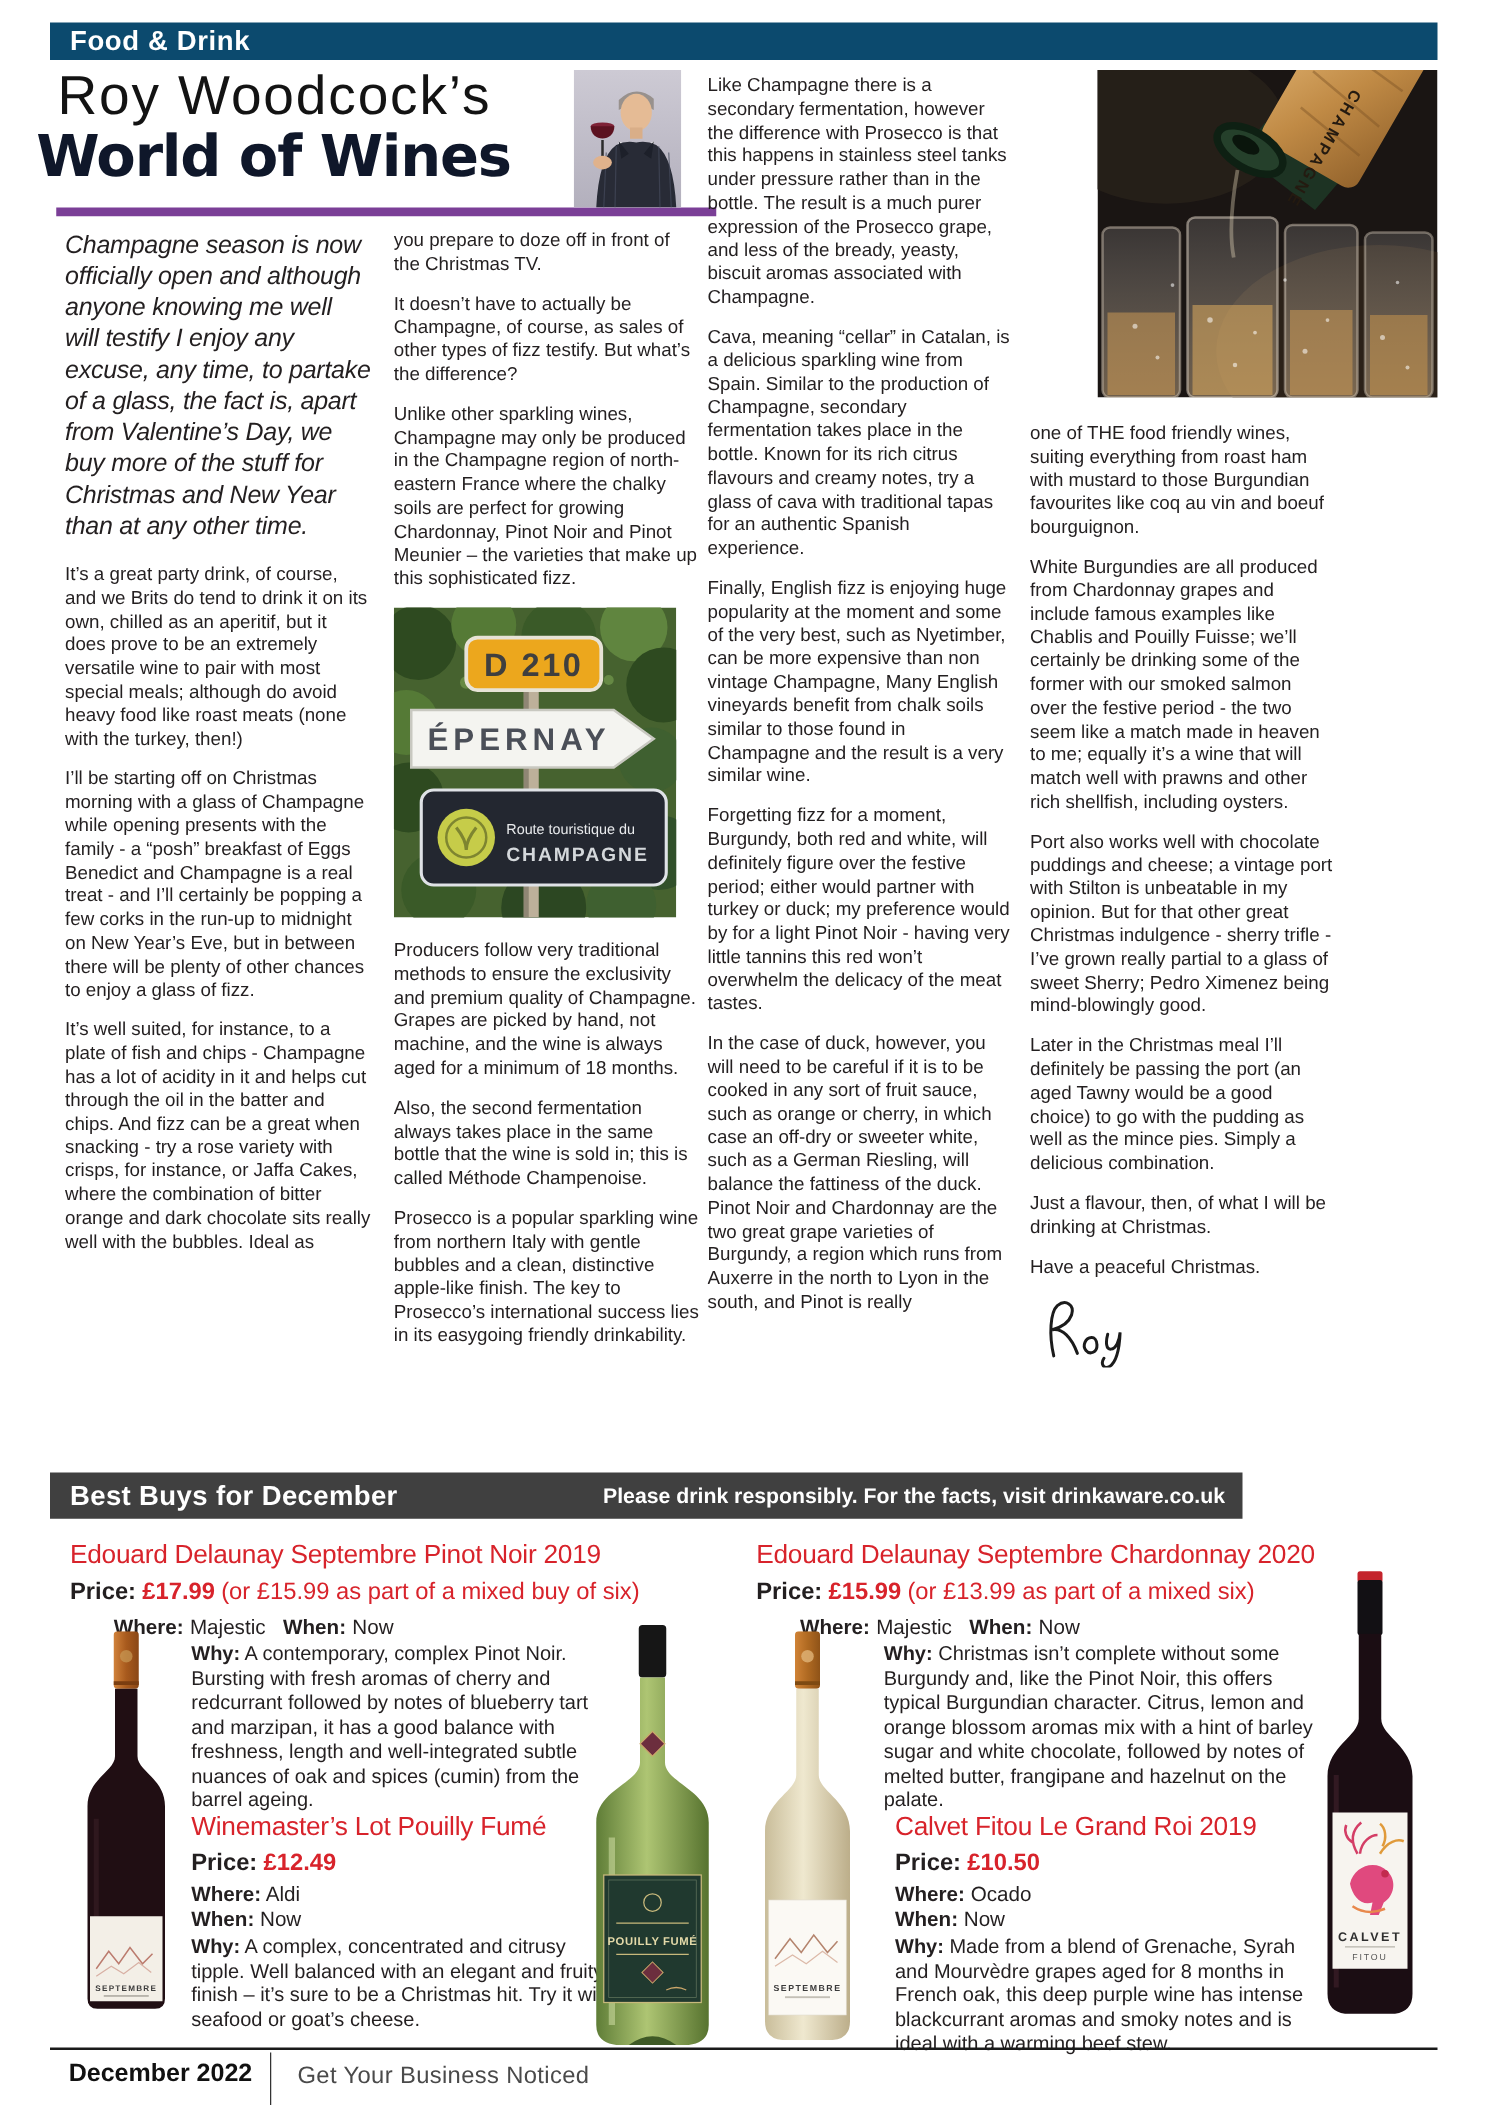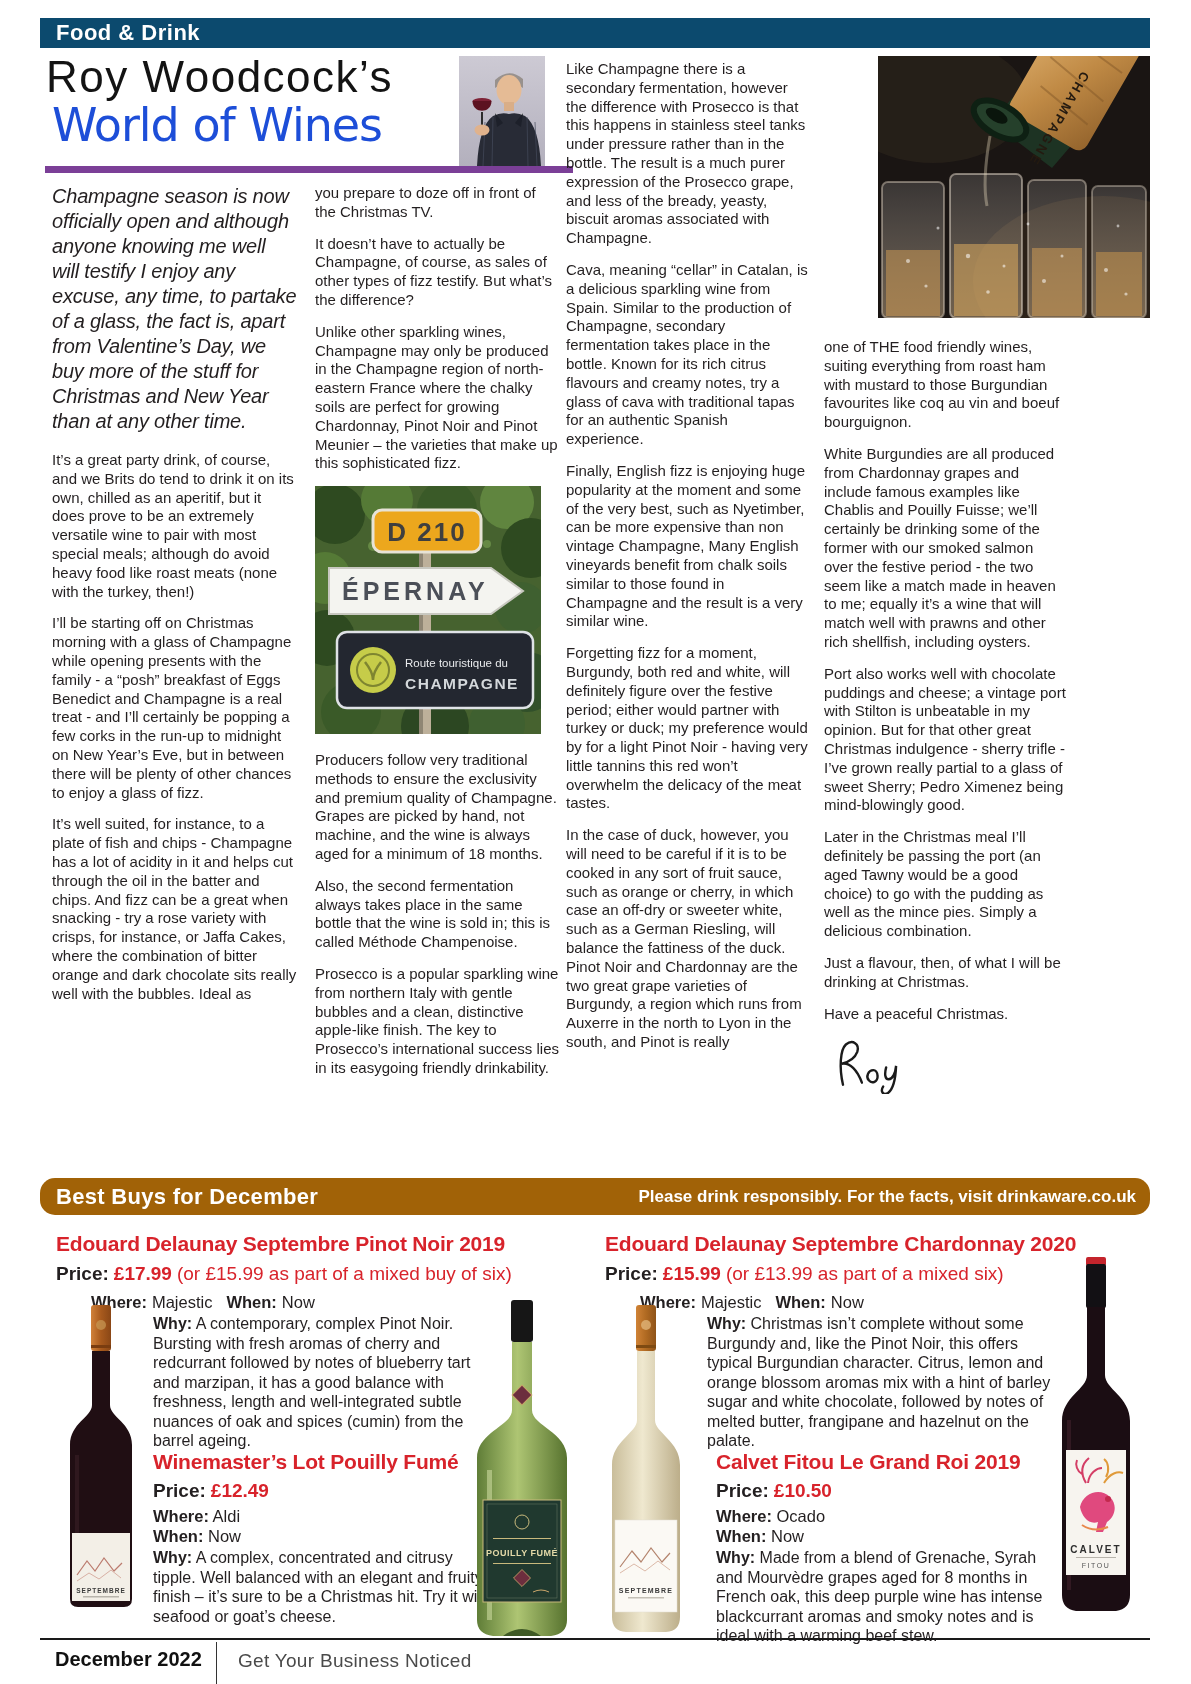--- a/index.html
+++ b/index.html
@@ -4,47 +4,47 @@
 <style>
   html,body{margin:0;padding:0;background:#ffffff;}
   .page{position:relative;width:1191px;height:1684px;background:#ffffff;overflow:hidden;
         font-family:"Liberation Sans",sans-serif;color:#231f20;}
   .abs{position:absolute;}
 
   
   .topbar{left:40px;top:18px;width:1110px;height:30px;background:#0c4a6e;display:flex;align-items:center;}
   .topbar span{color:#ffffff;font-weight:bold;font-size:22px;padding-left:16px;letter-spacing:.5px;}
   .byline{left:46px;top:52px;font-size:44px;letter-spacing:1.5px;color:#131313;white-space:nowrap;}
-  .main-title{left:52px;top:98px;margin:0;font-family:"DejaVu Sans",sans-serif;font-size:46px;
-              font-weight:normal;color:#1d4ed8;letter-spacing:-1px;white-space:nowrap;}
+  .main-title{left:29px;top:98px;margin:0;font-family:"DejaVu Sans",sans-serif;font-size:46px;
+              font-weight:bold;color:#0f172a;letter-spacing:-1px;white-space:nowrap;}
   .title-rule{left:45px;top:166px;width:528px;height:7px;background:#7b3f97;}
 
   
   .col{font-size:15px;line-height:18.8px;overflow:hidden;}
   .col p{margin:0 0 13px 0;}
   .col1{left:52px;top:184px;width:245px;height:990px;}
   .col2{left:315px;top:184px;width:245px;height:992px;}
   .col3{left:566px;top:60px;width:243px;height:1114px;}
   .col4{left:824px;top:338px;width:242px;height:838px;}
   .intro{font-size:20px;line-height:25px;font-style:italic;letter-spacing:-.2px;margin-bottom:17px !important;}
   figure.signfig{margin:3px 0 12px 0;padding:0;}
 
   
   .roy-photo{left:459px;top:56px;width:86px;height:110px;}
   .champagne-photo{left:878px;top:56px;width:272px;height:262px;}
   svg text{font-family:"Liberation Sans",sans-serif;}
 
   
-  .banner{left:40px;top:1178px;width:1110px;height:37px;background:#a16207;display:flex;
-          justify-content:space-between;align-items:center;box-sizing:border-box;padding:0 14px 0 16px;border-radius:15px;}
+  .banner{left:40px;top:1178px;width:954px;height:37px;background:#404040;display:flex;
+          justify-content:space-between;align-items:center;box-sizing:border-box;padding:0 14px 0 16px;}
   .banner .bl{color:#fff;font-weight:bold;font-size:22px;letter-spacing:.3px;}
   .banner .br{color:#fff;font-weight:bold;font-size:17px;}
 
   
-  .bb-h{color:#d8232b;font-weight:bold;font-size:21px;white-space:nowrap;letter-spacing:-.2px;}
+  .bb-h{color:#d8232b;font-weight:normal;font-size:21px;white-space:nowrap;letter-spacing:-.2px;}
   .price{font-size:19px;font-weight:bold;white-space:nowrap;}
   .price .val{color:#d8232b;margin-left:5px;}
   .price .note{color:#d8232b;font-weight:normal;margin-left:5px;}
   .ww{font-size:16.5px;white-space:nowrap;margin-left:35px;}
   .ww .lbl{font-weight:bold;}
   .ww .v{margin:0 14px 0 5px;}
   .why{font-size:16px;line-height:19.5px;}
   .why .lbl{font-weight:bold;}
   .kv{font-size:16.5px;white-space:nowrap;}
   .kv .lbl{font-weight:bold;}

